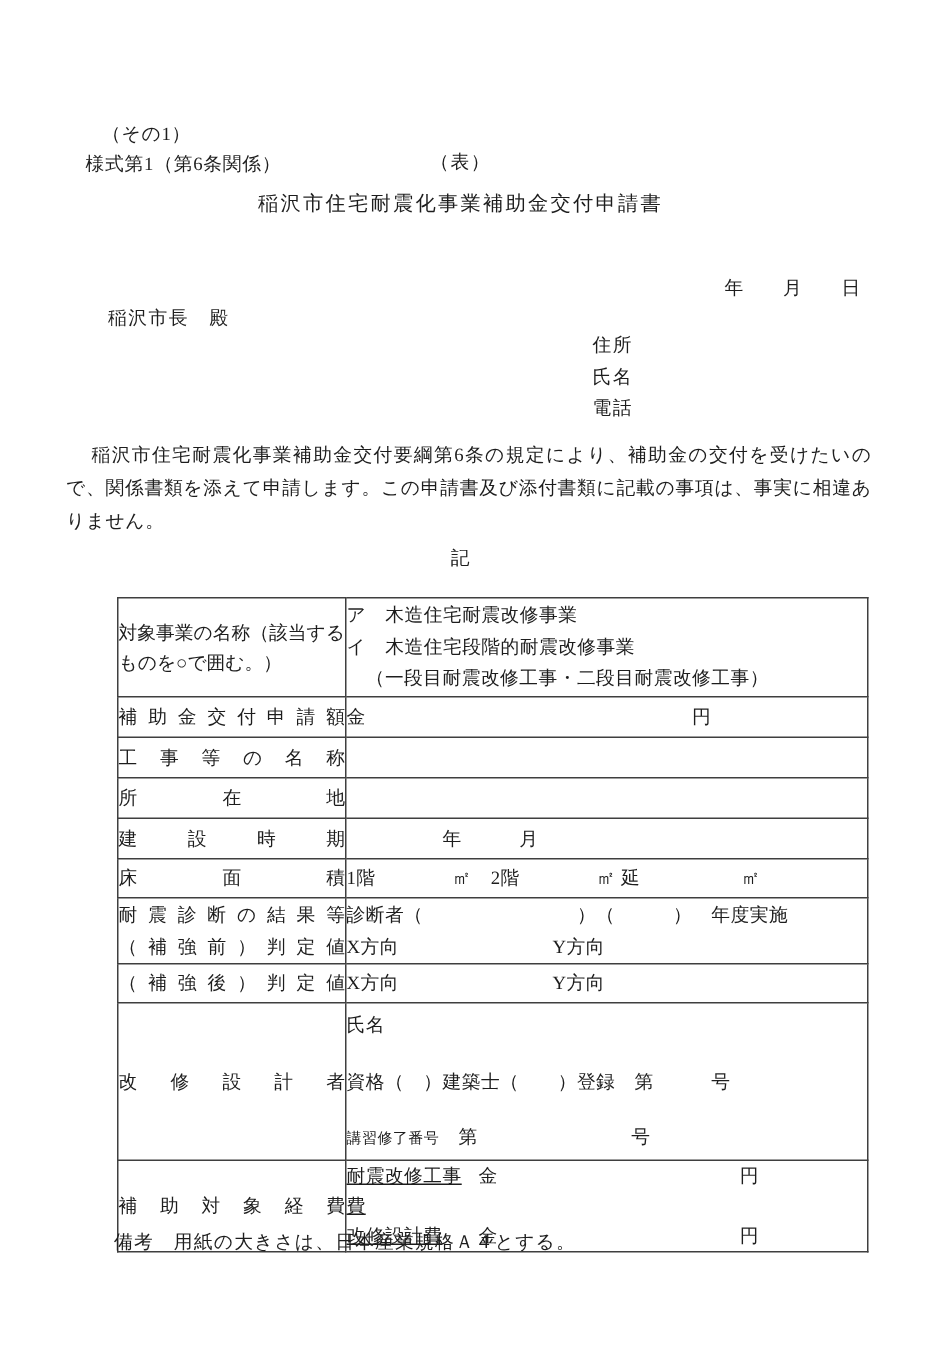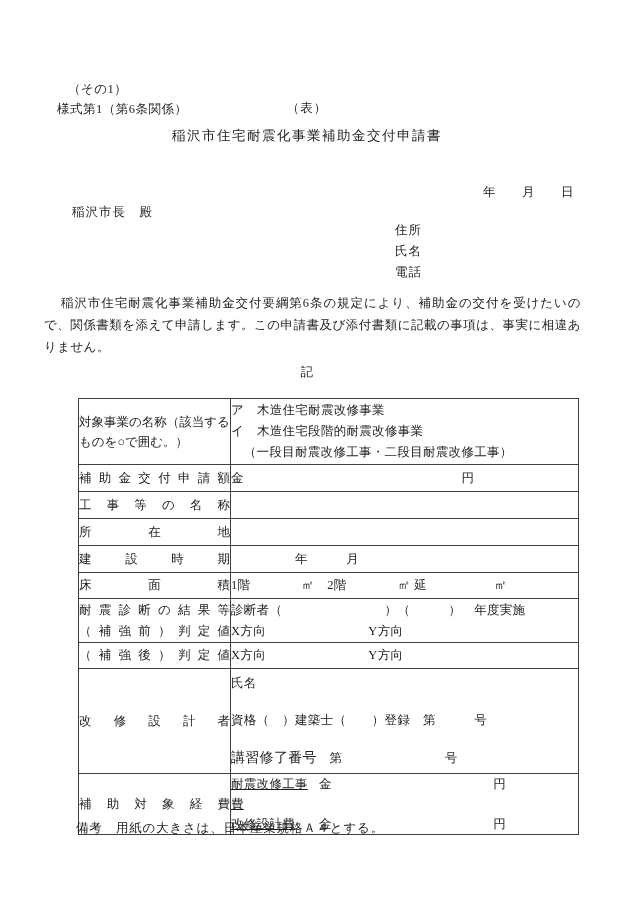--- a/index.html
+++ b/index.html
@@ -41,21 +41,21 @@
   }
   td.lbl{padding:0 6px;margin-top:46px;}
   td.cnt{padding:0 0 0 7px;letter-spacing:0.3px;}
   .spread{display:flex;justify-content:space-between;width:100%;}
   .spread + .spread{margin-top:4px;}
   .plain-label{line-height:20px;letter-spacing:0;}
   .cline{line-height:21px;}
   .pad-top{padding-top:2px;padding-bottom:2px;}
   tr.row-designer td{border-top-color:#ababab;}
   .designer-lines{display:flex;flex-direction:column;justify-content:space-between;height:92px;padding:6px 0;}
-  .small-txt{font-size:14px;}
+  .small-txt{font-size:10px;}
   .expense-line{display:flex;line-height:20px;}
   .exp-name{width:88px;display:inline-block;text-decoration:underline;}
   .exp-unit{margin-left:auto;margin-right:72px;}
 </style>
 </head>
 <body>
 
 <div class="abs form-number">様式第1（第6条関係）</div>
 <div class="abs form-subnumber">（その1）</div>
 <div class="center-wrap side-label">（表）</div>

